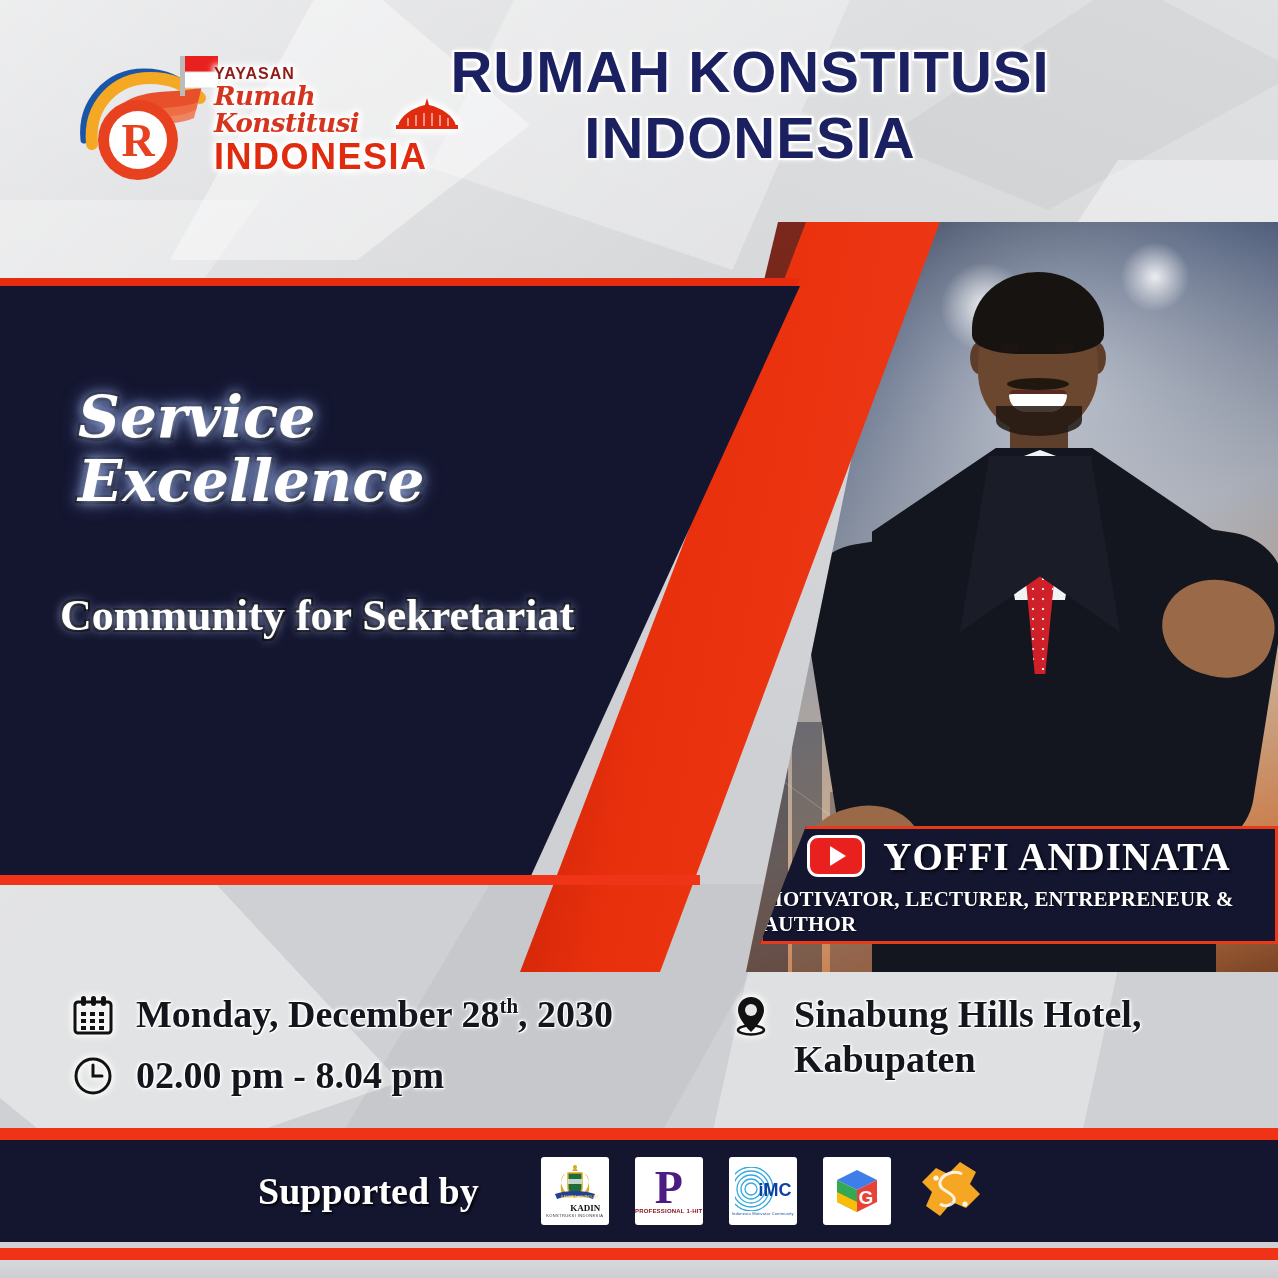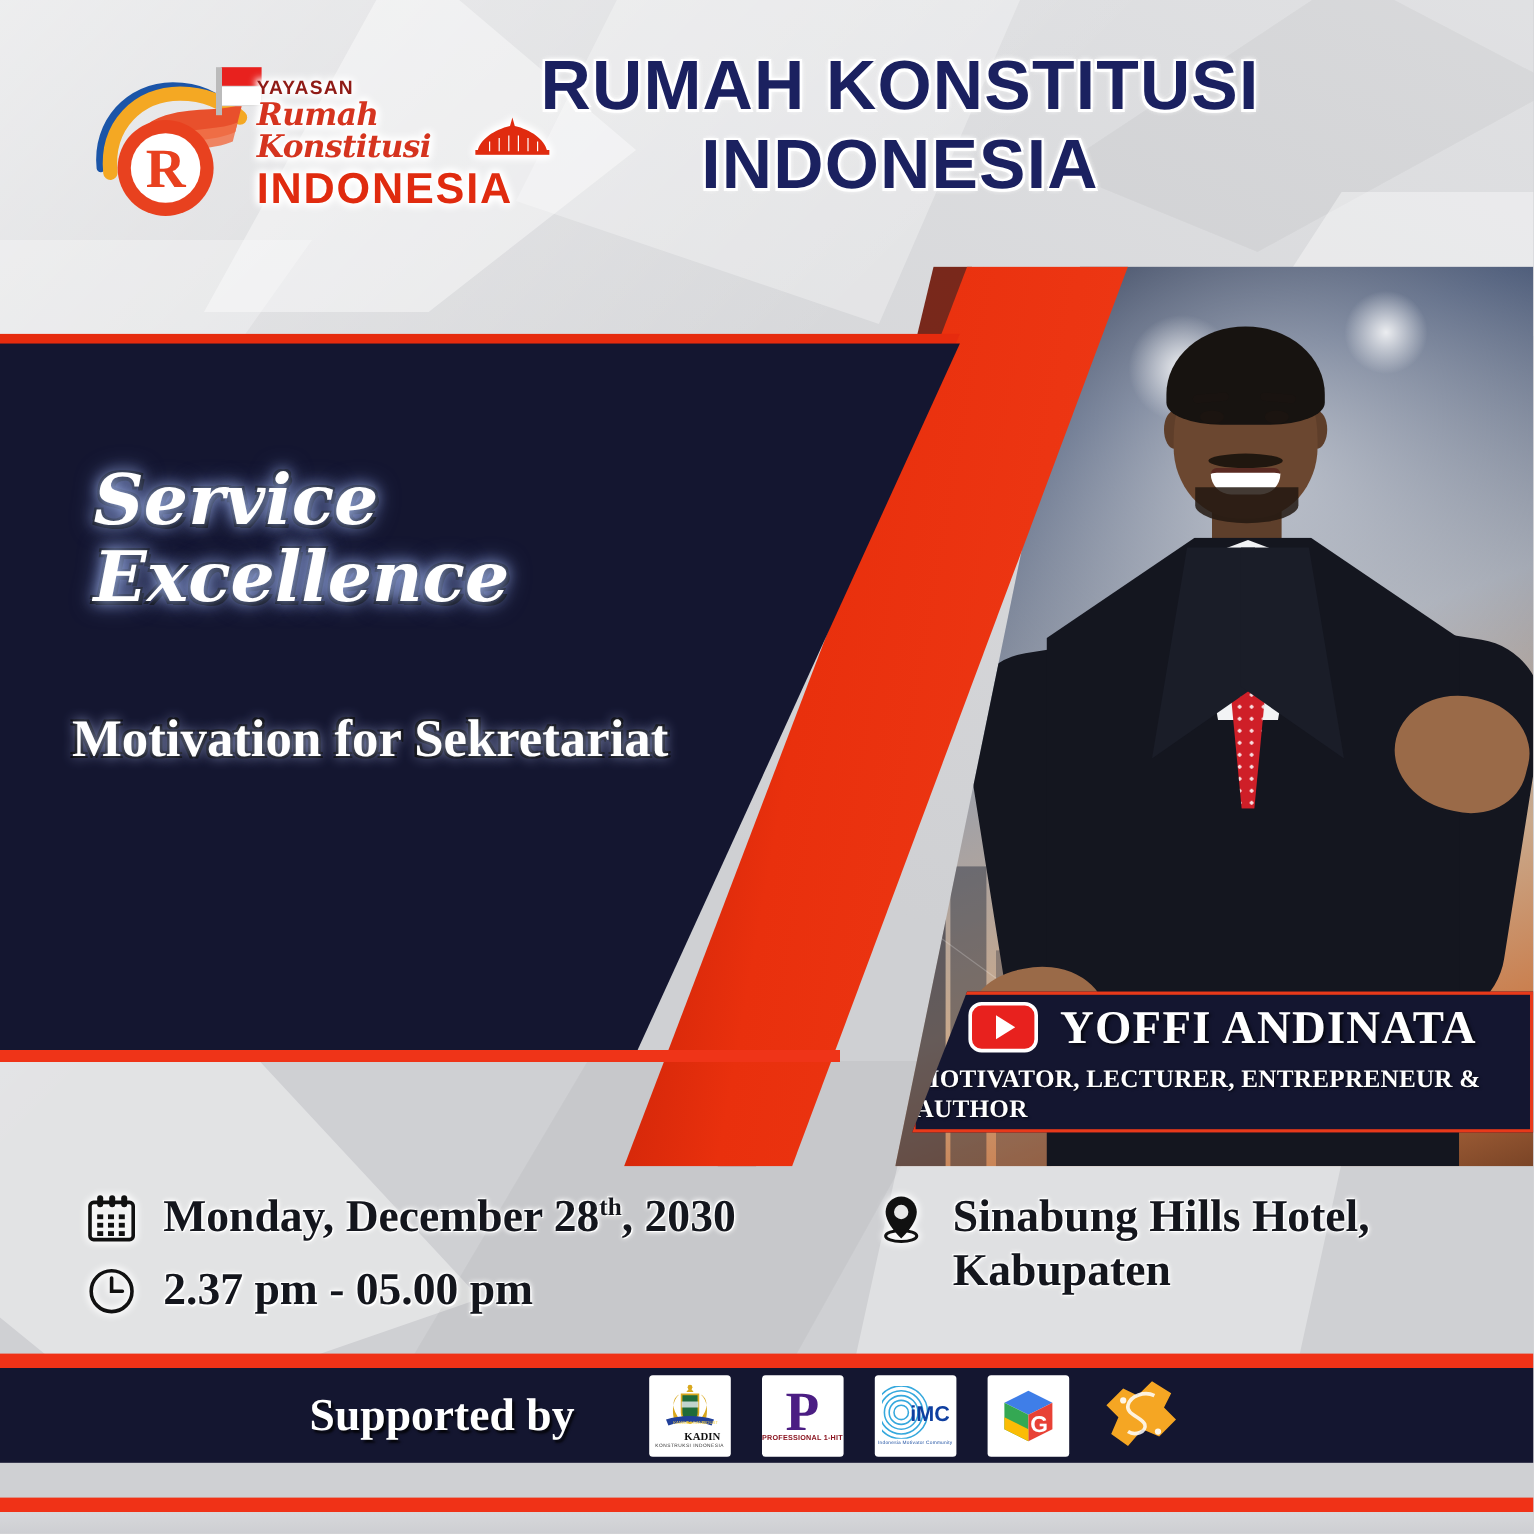--- a/index.html
+++ b/index.html
@@ -283,21 +283,21 @@
   .info-txt {
     font-family:"Liberation Serif", serif; font-weight:bold;
     font-size:38px; color:#14161d; line-height:1.18;
     text-shadow:0 0 4px #fff, 0 0 5px #fff, 1px 1px 0 #fff, -1px -1px 0 #fff;
   }
   .info-txt sup { font-size:21px; }
 
   
   #footer-top-rule    { position:absolute; left:0; top:1128px; width:1278px; height:12px; background:#f03217; }
   #footer-bar {
-    position:absolute; left:0; top:1140px; width:1278px; height:79px;
+    position:absolute; left:0; top:1140px; width:1278px; height:102px;
     background:#141630; display:flex; align-items:center;
   }
   #footer-bottom-rule { position:absolute; left:0; top:1248px; width:1278px; height:12px; background:#f03217; }
   #footer-edge        { position:absolute; left:0; top:1260px; width:1278px; height:18px;
                         background:linear-gradient(180deg,#d7d8db 0%, #cdced2 100%); }
   #footer-edge-text {
     position:absolute; left:52px; top:1264px;
     font-family:"Liberation Sans", sans-serif; font-size:14px;
     color:rgba(255,255,255,0.55); letter-spacing:0.5px; white-space:nowrap;
   }
@@ -427,21 +427,21 @@
   <div id="red-band-shadow"></div>
   <div id="red-band"></div>
 
   <div id="navy-top-rule"></div>
   <div id="navy-panel"></div>
   <div id="navy-bottom-rule"></div>
 
   <div id="ev-text">
     <div id="ev-headline">Service Excellence</div>
     <div id="ev-sub">
-      <div>Motivation for Sekretariat</div>
+      <div>Community for Sekretariat</div>
     </div>
   </div>
 
   <div id="name-banner">
     <div class="nb-row">
       <div class="yt-badge">
         <div class="yt-tri"></div>
       </div>
       <div id="speaker-name">YOFFI ANDINATA</div>
     </div>
@@ -468,21 +468,21 @@
         </g>
       </svg>
       <div class="info-txt"><span>Monday, December 28</span><sup>th</sup><span>, 2030</span></div>
     </div>
 
     <div class="info-line">
       <svg class="info-ico" viewBox="0 0 42 42">
         <circle cx="21" cy="21" r="17" fill="none" stroke="#111" stroke-width="3"></circle>
         <path d="M21 10 L21 21 L30 21" fill="none" stroke="#111" stroke-width="3" stroke-linecap="round"></path>
       </svg>
-      <div class="info-txt">2.37 pm - 05.00 pm</div>
+      <div class="info-txt">02.00 pm - 8.04 pm</div>
     </div>
   </div>
 
   <div id="info-right">
     <div class="info-line">
       <svg class="info-ico" viewBox="0 0 42 42">
         <path d="M21 3 C13.8 3 8 8.8 8 16 C8 26 21 38 21 38 C21 38 34 26 34 16 C34 8.8 28.2 3 21 3 Z" fill="#111"></path>
         <circle cx="21" cy="16" r="6" fill="#e8e8e8"></circle>
         <ellipse cx="21" cy="36" rx="13" ry="4.5" fill="none" stroke="#111" stroke-width="2.5"></ellipse>
       </svg>

